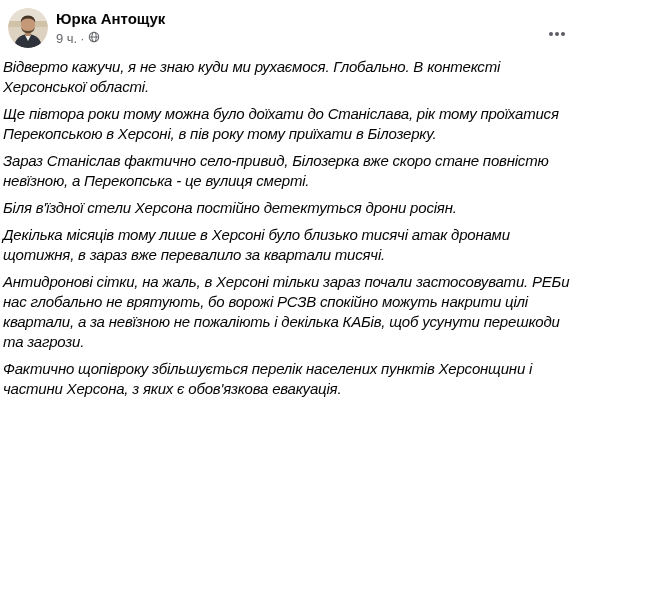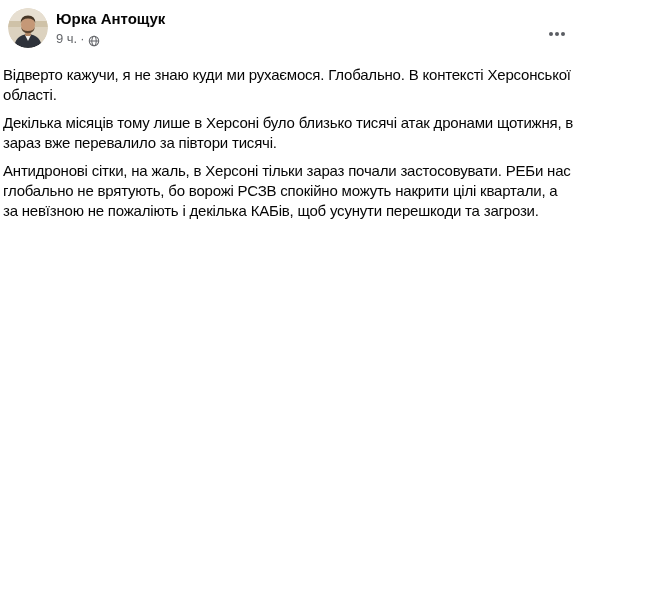--- a/index.html
+++ b/index.html
@@ -18,38 +18,38 @@
     width:40px;height:40px;border-radius:50%;overflow:hidden;
     flex:0 0 40px;cursor:pointer;
   }
   .avatar svg{display:block;}
   .header-info{margin-left:8px;padding-top:1px;}
   .author{
     font-size:15px;font-weight:700;color:#050505;line-height:19px;
     cursor:pointer;
   }
   .meta{
-    display:flex;align-items:flex-end;gap:3px;
+    display:flex;align-items:flex-start;gap:3px;
     font-size:13px;color:#65676B;line-height:16px;margin-top:3px;
     cursor:pointer;
   }
   .meta .sep{color:#65676B;}
   .globe{display:inline-flex;align-items:center;}
   .more-btn{
     position:absolute;right:12px;top:18px;
     width:32px;height:32px;border-radius:50%;
     display:flex;align-items:center;justify-content:center;
     cursor:pointer;
   }
   .post-text{
     padding:9px 10px 0 3px;
     font-size:15px;line-height:20px;color:#050505;
     letter-spacing:-0.2px;
   }
-  .post-text p{margin:8px 0 7px;}
+  .post-text p{margin:0 0 7px;font-style:italic;}
 </style>
 </head>
 <body>
 
 <div class="post">
 
   <div class="header">
 
     <div class="avatar">
       <svg viewBox="0 0 40 40" width="40" height="40">
@@ -92,17 +92,21 @@
         <circle cx="4" cy="10" r="2" fill="#5a5d63"></circle>
         <circle cx="10" cy="10" r="2" fill="#5a5d63"></circle>
         <circle cx="16" cy="10" r="2" fill="#5a5d63"></circle>
       </svg>
     </div>
 
   </div>
 
   <div class="post-text">
     <p>Відверто кажучи, я не знаю куди ми рухаємося. Глобально. В контексті Херсонської області.</p>
-    <p>Декілька місяців тому лише в Херсоні було близько тисячі атак дронами щотижня, в зараз вже перевалило за півтори тисячі.</p>
+    <p>Ще півтора роки тому можна було доїхати до Станіслава, рік тому проїхатися Перекопською в Херсоні, в пів року тому приїхати в Білозерку.</p>
+    <p>Зараз Станіслав фактично село-привид, Білозерка вже скоро стане повністю невїзною, а Перекопська - це вулиця смерті.</p>
+    <p>Біля в'їздної стели Херсона постійно детектуться дрони росіян.</p>
+    <p>Декілька місяців тому лише в Херсоні було близько тисячі атак дронами щотижня, в зараз вже перевалило за квартали тисячі.</p>
     <p>Антидронові сітки, на жаль, в Херсоні тільки зараз почали застосовувати. РЕБи нас глобально не врятують, бо ворожі РСЗВ спокійно можуть накрити цілі квартали, а за невїзною не пожаліють і декілька КАБів, щоб усунути перешкоди та загрози.</p>
+    <p>Фактично щопівроку збільшується перелік населених пунктів Херсонщини і частини Херсона, з яких є обов'язкова евакуація.</p>
   </div>
 
 </div>
 
 </body></html>

